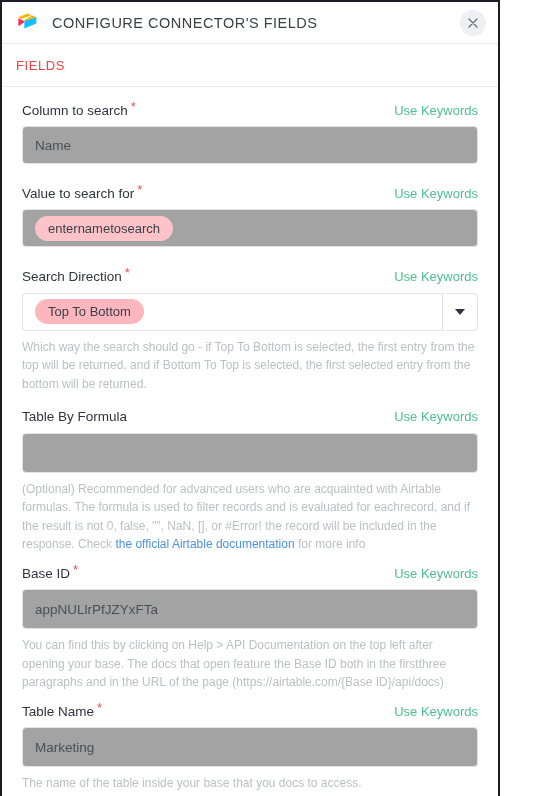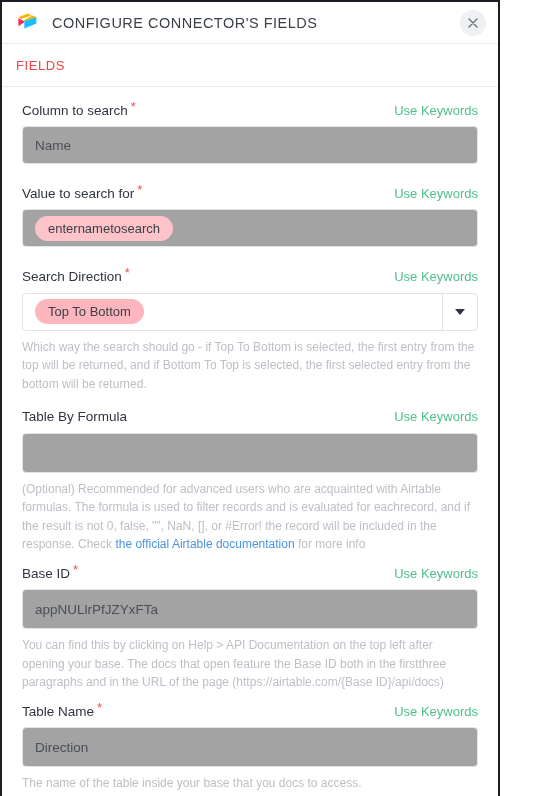--- a/index.html
+++ b/index.html
@@ -298,19 +298,19 @@
     <div class="gap-10"></div>
 
     <div class="field-group">
       <div class="field-head">
         <div>
           <span class="field-label">Table Name</span><span class="req">*</span>
         </div>
         <span class="use-keywords">Use Keywords</span>
       </div>
       <div class="input-box tall">
-        <span>Direction</span>
+        <span>Marketing</span>
       </div>
       <div class="help-text">The name of the table inside your base that you docs to access.</div>
     </div>
 
   </div>
 </div>
 
 </body></html>

